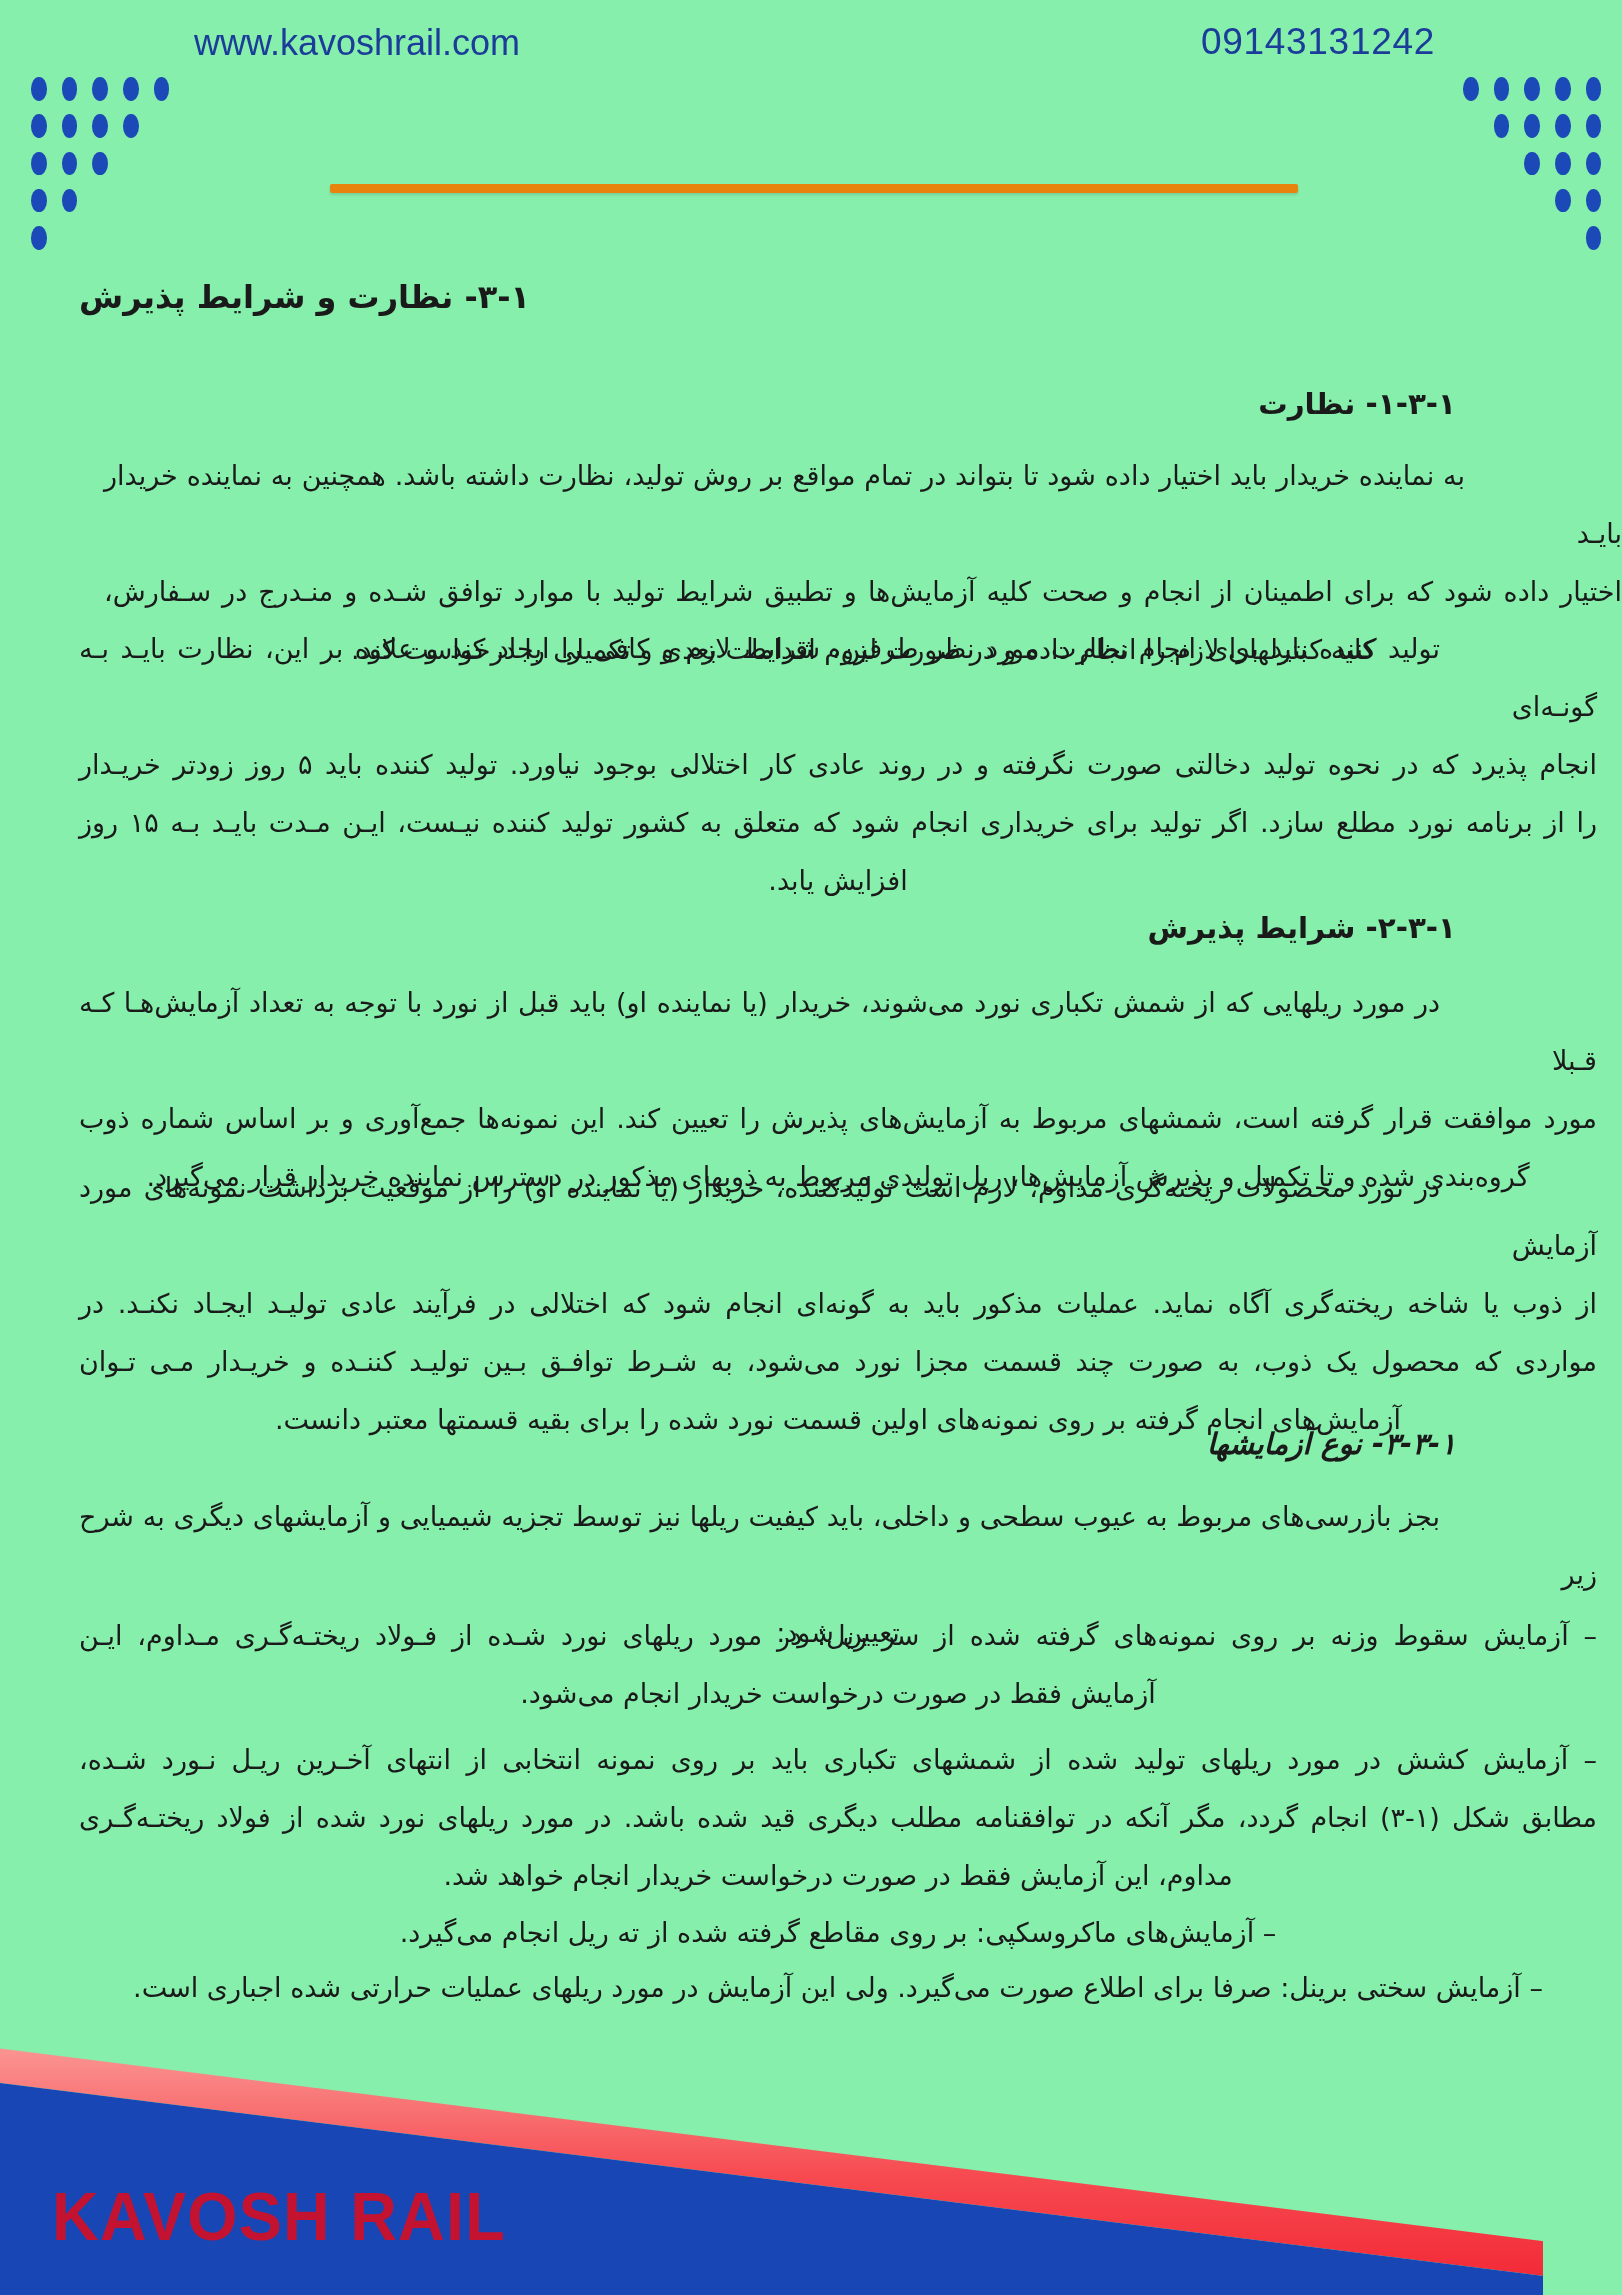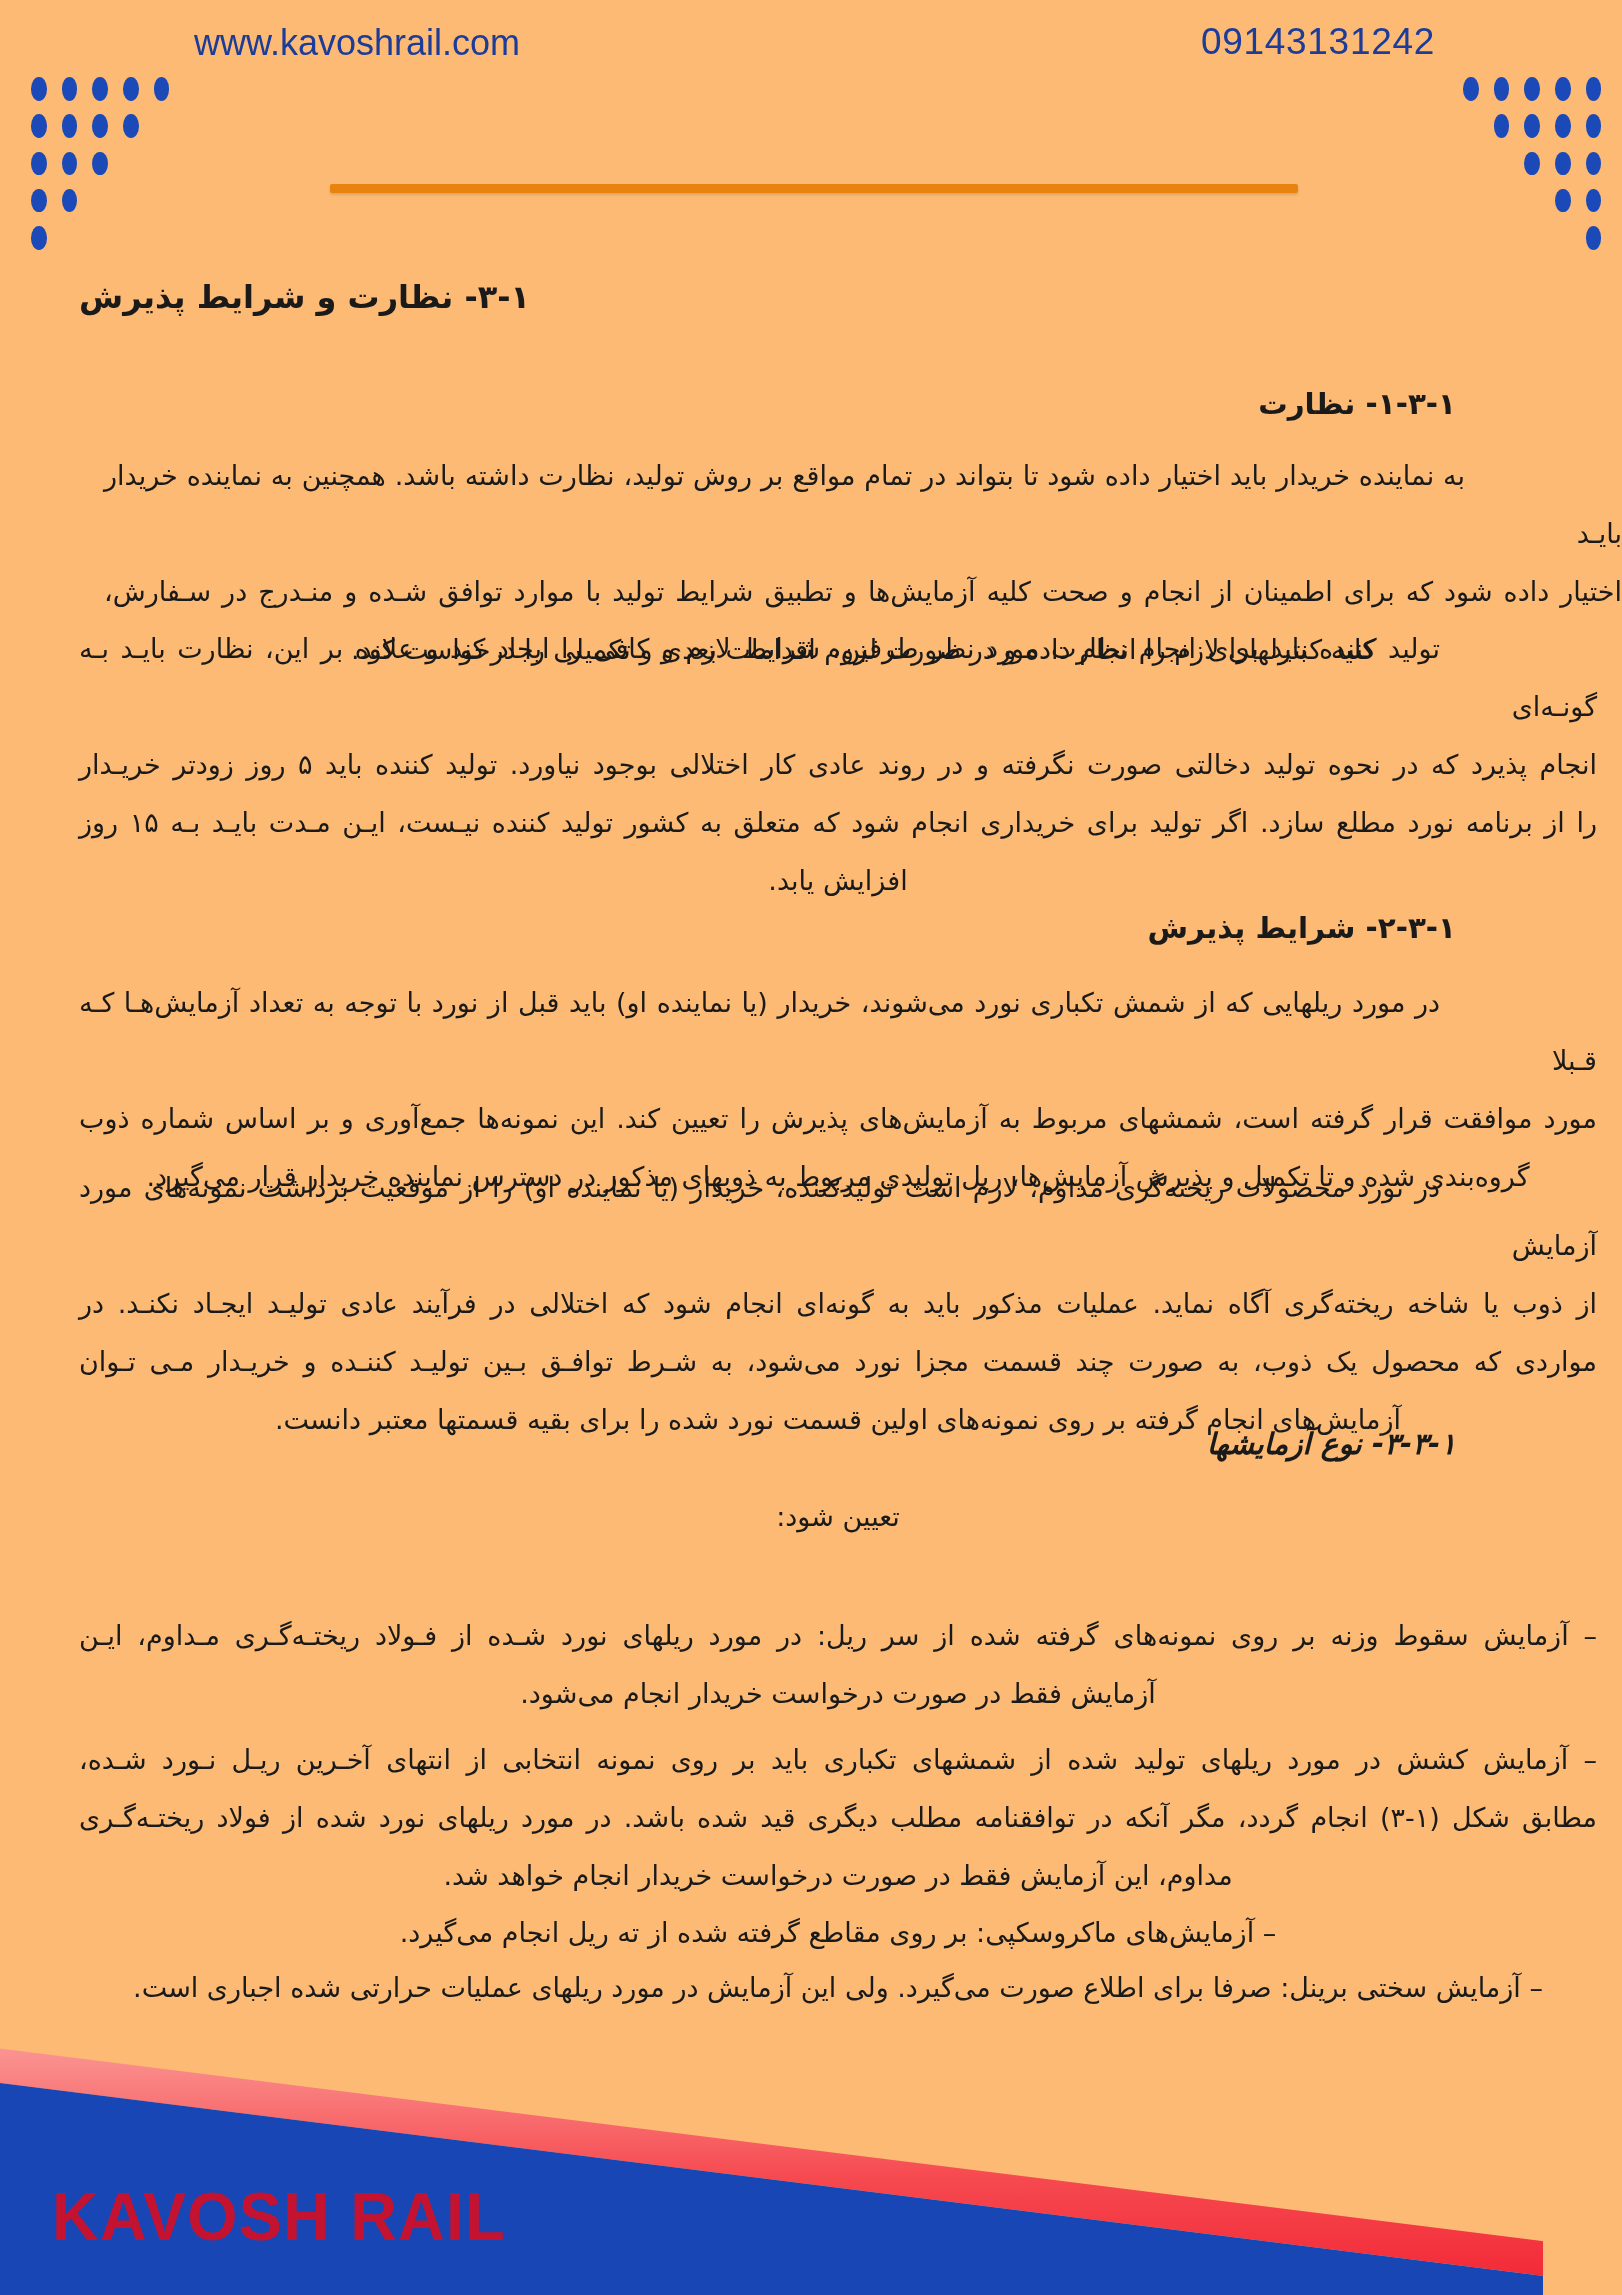--- a/index.html
+++ b/index.html
@@ -1,18 +1,18 @@
 <!DOCTYPE html>
 <html lang="fa" style="font-size:10.5px"><head>
 <meta charset="utf-8">
 <style>
   html,body{margin:0;padding:0;background:#e4e4e4;}
   .page{
     position:relative;width:1623px;height:2295px;margin:0 auto;
-    background:#fdba74;overflow:hidden;
+    background:#86efac;overflow:hidden;
     font-family:"DejaVu Sans",sans-serif;
   }
   
   .hdr-text{
     position:absolute;color:#1c3c99;
     font-family:"Liberation Sans",sans-serif;font-weight:500;
   }
   .website{left:194px;top:22px;font-size:36px;}
   .phone{right:188px;top:21px;font-size:37px;letter-spacing:0.7px;}
   .dots{position:absolute;top:77px;display:flex;flex-direction:column;gap:13.7px;}
@@ -146,20 +146,21 @@
       <div class="block p" style="top: 1159px;">
         <div class="line ind j">در نورد محصولات ریخته‌گری مداوم، لازم است تولیدکننده، خریدار (یا نماینده او) را از موقعیت برداشت نمونه‌های مورد آزمایش</div>
         <div class="line j">از ذوب یا شاخه ریخته‌گری آگاه نماید. عملیات مذکور باید به گونه‌ای انجام شود که اختلالی در فرآیند عادی تولیـد ایجـاد نکنـد. در</div>
         <div class="line j">مواردی که محصول یک ذوب، به صورت چند قسمت مجزا نورد می‌شود، به شـرط توافـق بـین تولیـد کننـده و خریـدار مـی تـوان</div>
         <div class="line end">آزمایش‌های انجام گرفته بر روی نمونه‌های اولین قسمت نورد شده را برای بقیه قسمتها معتبر دانست.</div>
       </div>
       <div class="block h2" style="top: 1415px; font-style: italic;">
         <div class="line ">١-٣-٣- نوع آزمایشها</div>
       </div>
       <div class="block p" style="top: 1488px;">
+        <div class="line ind j">بجز بازرسی‌های مربوط به عیوب سطحی و داخلی، باید کیفیت ریلها نیز توسط تجزیه شیمیایی و آزمایشهای دیگری به شرح زیر</div>
         <div class="line end">تعیین شود:</div>
       </div>
       <div class="block p" style="top: 1607px;">
         <div class="line j">– آزمایش سقوط وزنه  بر روی نمونه‌های گرفته شده از سر ریل: در مورد ریلهای نورد شـده از فـولاد ریختـه‌گـری مـداوم، ایـن</div>
         <div class="line end">آزمایش فقط در صورت درخواست خریدار انجام می‌شود.</div>
       </div>
       <div class="block p" style="top: 1731px;">
         <div class="line j">– آزمایش کشش در مورد ریلهای تولید شده از شمشهای تکباری باید بر روی نمونه انتخابی از انتهای آخـرین ریـل نـورد شـده،</div>
         <div class="line j">مطابق شکل (١-٣) انجام گردد، مگر آنکه در توافقنامه مطلب دیگری قید شده باشد. در مورد ریلهای نورد شده از فولاد ریختـه‌گـری</div>
         <div class="line end">مداوم، این آزمایش فقط در صورت درخواست خریدار انجام خواهد شد.</div>

